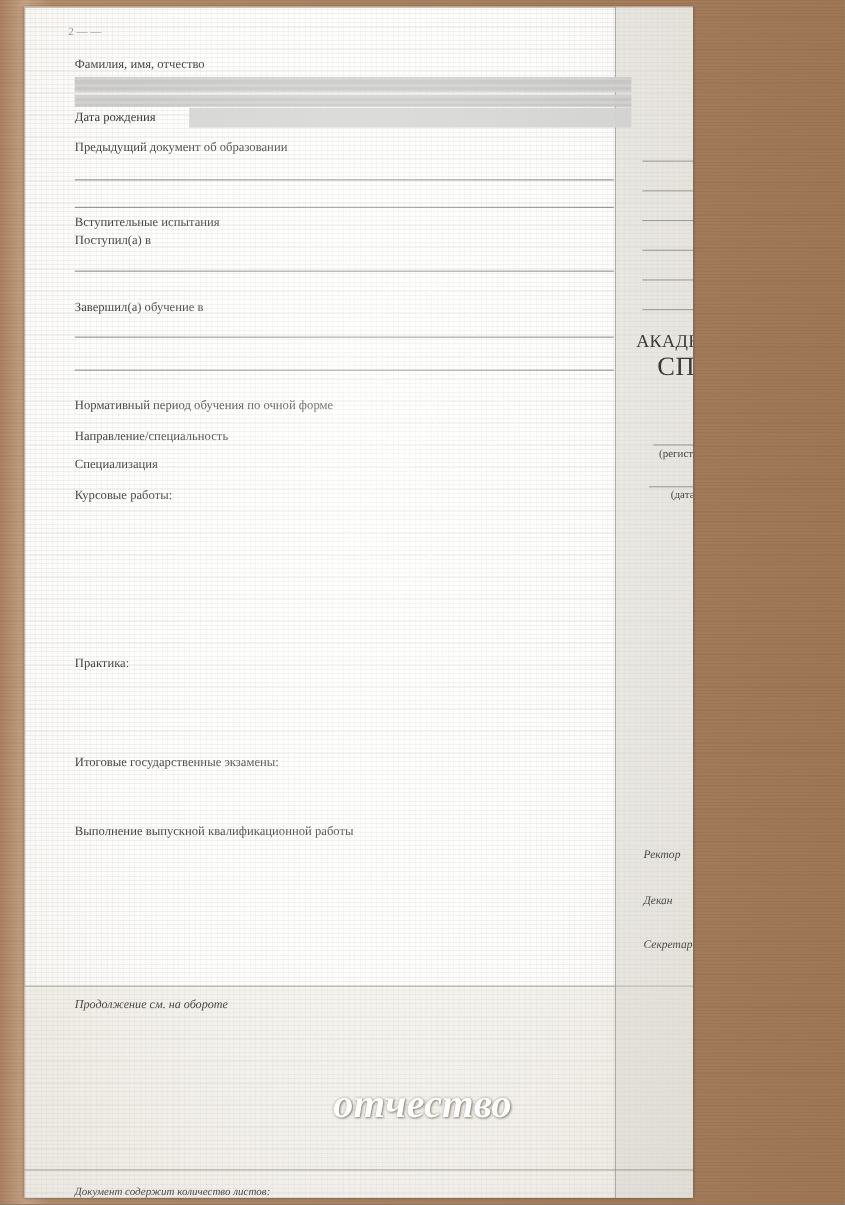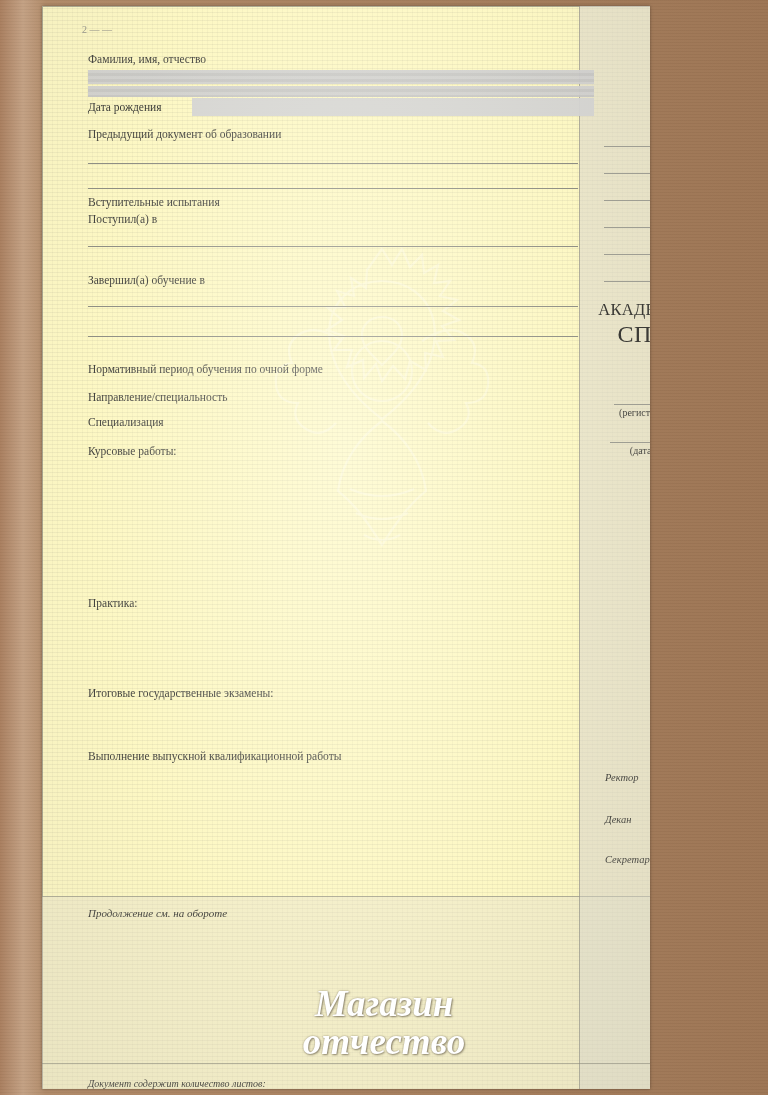--- a/index.html
+++ b/index.html
@@ -32,24 +32,23 @@
       repeating-linear-gradient(180deg, rgba(0,0,0,0.05) 0 1px, rgba(255,255,255,0.02) 1px 3px);
     opacity:.6;
   }
   
   .sheet {
     position: absolute;
     left: 22px;
     top: 6px;
     width: 608px;
     height: 1083px;
-    background: #fef9c3;
+    background: #ffffff;
     box-shadow: 0 0 3px rgba(0,0,0,.35);
     overflow: hidden;
-    margin-left: 20px;
   }
   
   .sheet::before {
     content: "";
     position: absolute;
     inset: 0;
     background-image:
       repeating-linear-gradient(0deg, rgba(120,120,110,0.10) 0 1px, rgba(255,255,255,0) 1px 4px),
       repeating-linear-gradient(90deg, rgba(140,135,120,0.07) 0 1px, rgba(255,255,255,0) 1px 5px);
     pointer-events: none;
@@ -349,16 +348,15 @@
     <div class="sign-label" style="left:563px; top:848px;">Секретарь</div>
     <div class="line thin" style="left:618px; top:872px; width:104px;"></div>
 
     <div class="cont">Продолжение см. на обороте</div>
     <div class="mp">М. П.</div>
     <div class="doc-sheets">Документ содержит количество листов:</div>
     <div class="sheet-no">Лист №1</div>
   </div>
 
   <div class="shop-mark">
-    <div>Магазин</div>
     <div>отчество</div>
   </div>
 </div>
 
 </body></html>

